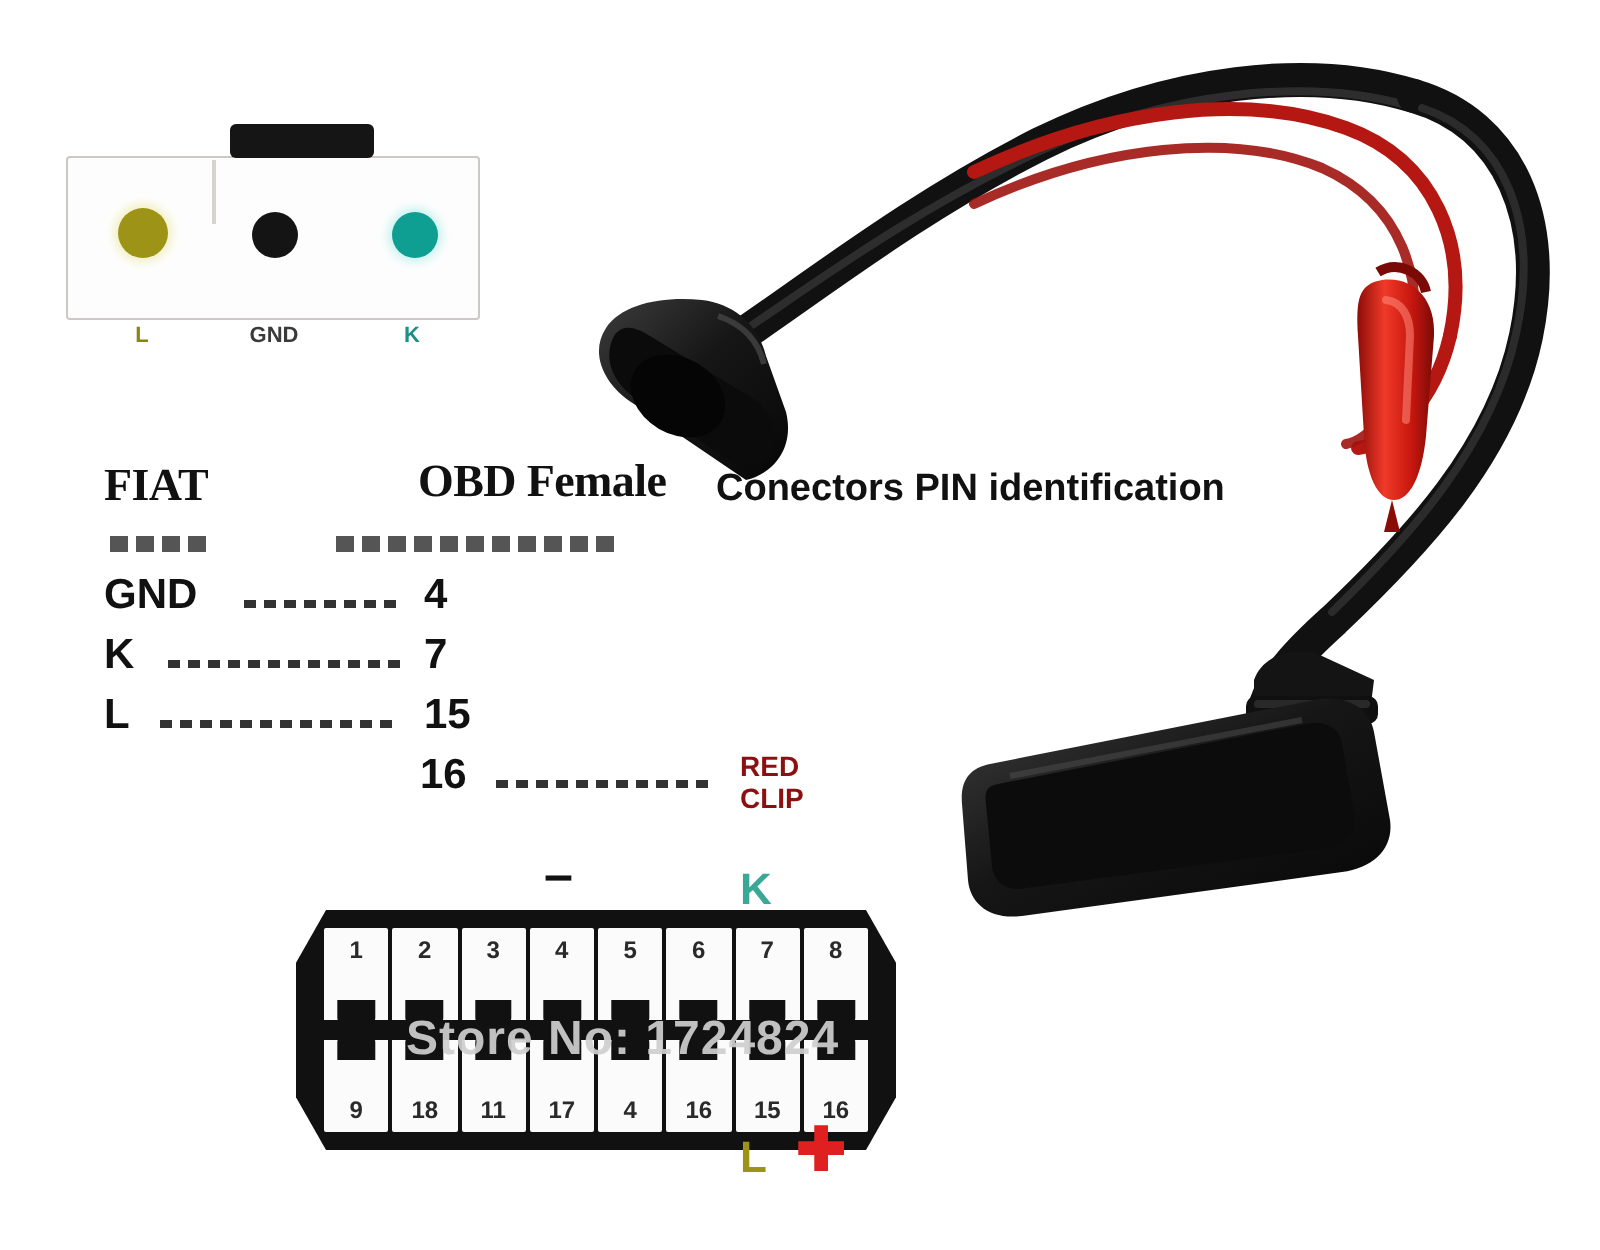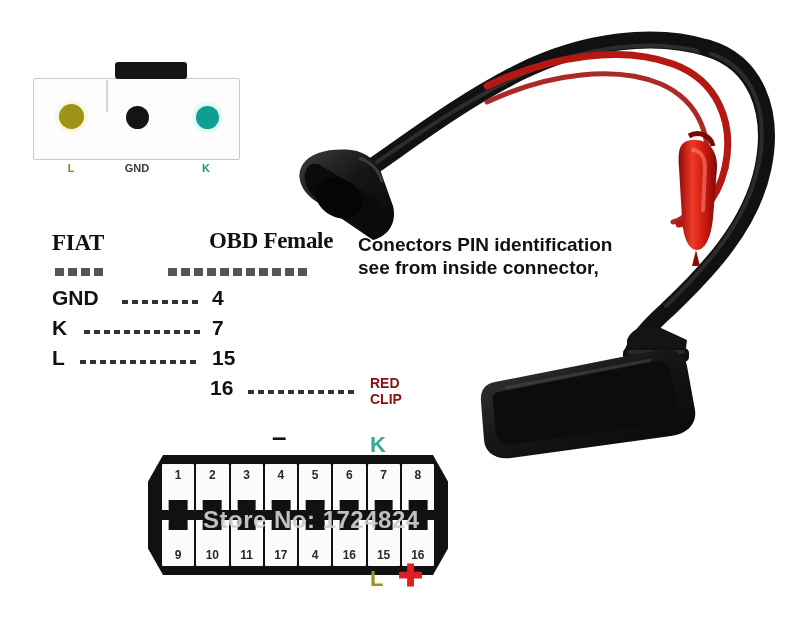--- a/index.html
+++ b/index.html
@@ -179,21 +179,20 @@
     </div>
     <div class="maprow" id="row-16">
       <span class="sig">16</span>
       <span class="dots"></span>
       <span class="target">RED CLIP</span>
     </div>
   </div>
 
   <div id="note">
     <div>Conectors PIN identification</div>
-    <div>see from inside connector,</div>
   </div>
 
   <div id="photo">
     <svg width="545" height="460" viewBox="0 0 545 460">
       <defs>
         <linearGradient id="gBlack" x1="0" y1="0" x2="0" y2="1">
           <stop offset="0%" stop-color="#3a3a3a"></stop>
           <stop offset="40%" stop-color="#141414"></stop>
           <stop offset="100%" stop-color="#0a0a0a"></stop>
         </linearGradient>
@@ -282,21 +281,21 @@
           </div>
         <div class="pinslot">
             <span class="pinnum">8</span>
           </div>
       </div>
       <div class="pinrow bottom">
         <div class="pinslot">
             <span class="pinnum">9</span>
           </div>
         <div class="pinslot">
-            <span class="pinnum">10</span>
+            <span class="pinnum">18</span>
           </div>
         <div class="pinslot">
             <span class="pinnum">11</span>
           </div>
         <div class="pinslot">
             <span class="pinnum">17</span>
           </div>
         <div class="pinslot">
             <span class="pinnum">4</span>
           </div>

